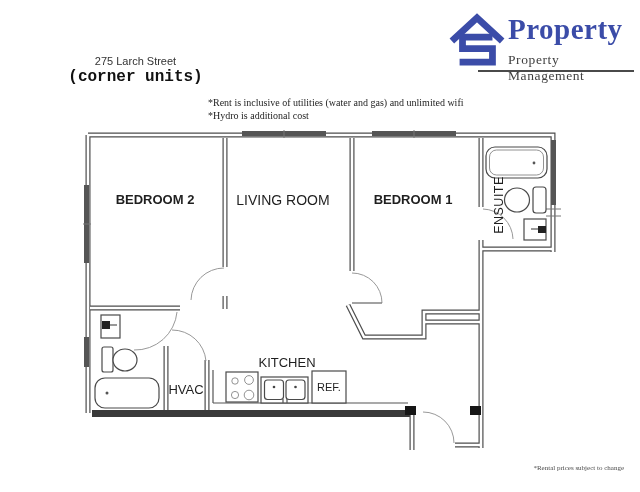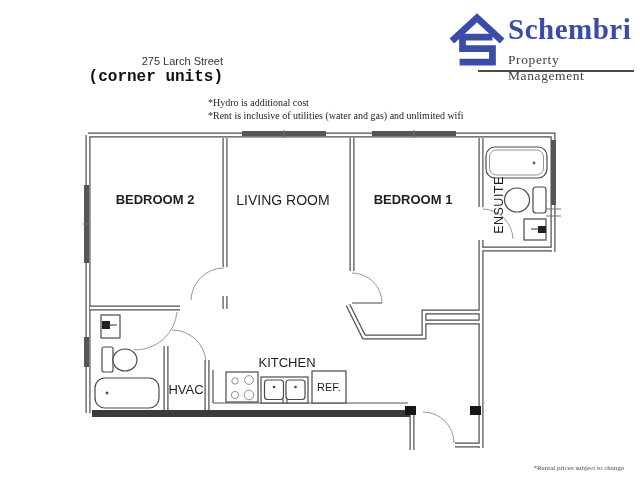--- a/index.html
+++ b/index.html
@@ -1,19 +1,19 @@
 <!DOCTYPE html>
 <html><head>
 <meta charset="utf-8">
 <style>
   html,body{margin:0;padding:0;background:#fff;}
   .page{position:relative;width:640px;height:492px;background:#ffffff;overflow:hidden;
         font-family:"Liberation Sans",sans-serif;color:#222;}
   
-  .address{position:absolute;left:48px;top:55px;width:175px;text-align:right;line-height:1.2;}
+  .address{position:absolute;left:48px;top:55px;width:175px;text-align:center;line-height:1.2;}
   .address .l1{font-size:11px;color:#333;font-family:"Liberation Sans",sans-serif;}
   .address .l2{font-size:11px;font-weight:bold;font-family:"Liberation Serif",serif;color:#111;}
   .address .l3{font-size:16px;font-weight:bold;font-family:Liberation Mono, monospace;color:#111;}
   
   .notes{position:absolute;left:208px;top:96px;font-family:"Liberation Serif",serif;
          font-size:10px;color:#1d1d1d;line-height:1.3;}
   
   .logo{position:absolute;left:448px;top:11px;width:188px;display:flex;align-items:flex-start;}
   .logo svg{flex:0 0 auto;}
   .logo-text{margin-left:2px;margin-top:4px;}
@@ -47,31 +47,31 @@
 <body>
 
 <div class="page">
 
   <div class="address">
     <div class="l1">275 Larch Street</div>
     <div class="l3">(corner units)</div>
   </div>
 
   <div class="notes">
+    <div>*Rent is inclusive of utilities (water and gas) and unlimited wifi</div>
     <div>*Hydro is additional cost</div>
-    <div>*Rent is inclusive of utilities (water and gas) and unlimited wifi</div>
   </div>
 
   <div class="logo">
     <svg width="58" height="58" viewBox="0 0 60 60">
       <path d="M 4,31 L 30,7 L 56,31" stroke="#3B4CA8" stroke-width="7" fill="none" stroke-linejoin="miter"></path>
       <path d="M 46,27 H 15 V 39 H 46 V 53 H 12" stroke="#3B4CA8" stroke-width="7" fill="none"></path>
     </svg>
     <div class="logo-text">
-      <div class="logo-name">Schembri</div>
+      <div class="logo-name">Property</div>
       <div class="logo-tag">Property Management</div>
     </div>
   </div>
   <div class="logo-rule"></div>
 
   <svg class="plan" width="640" height="492" viewBox="0 0 640 492">
 
     <rect x="92" y="410" width="319" height="7" fill="#3a3a3a"></rect>
 
     <g>

